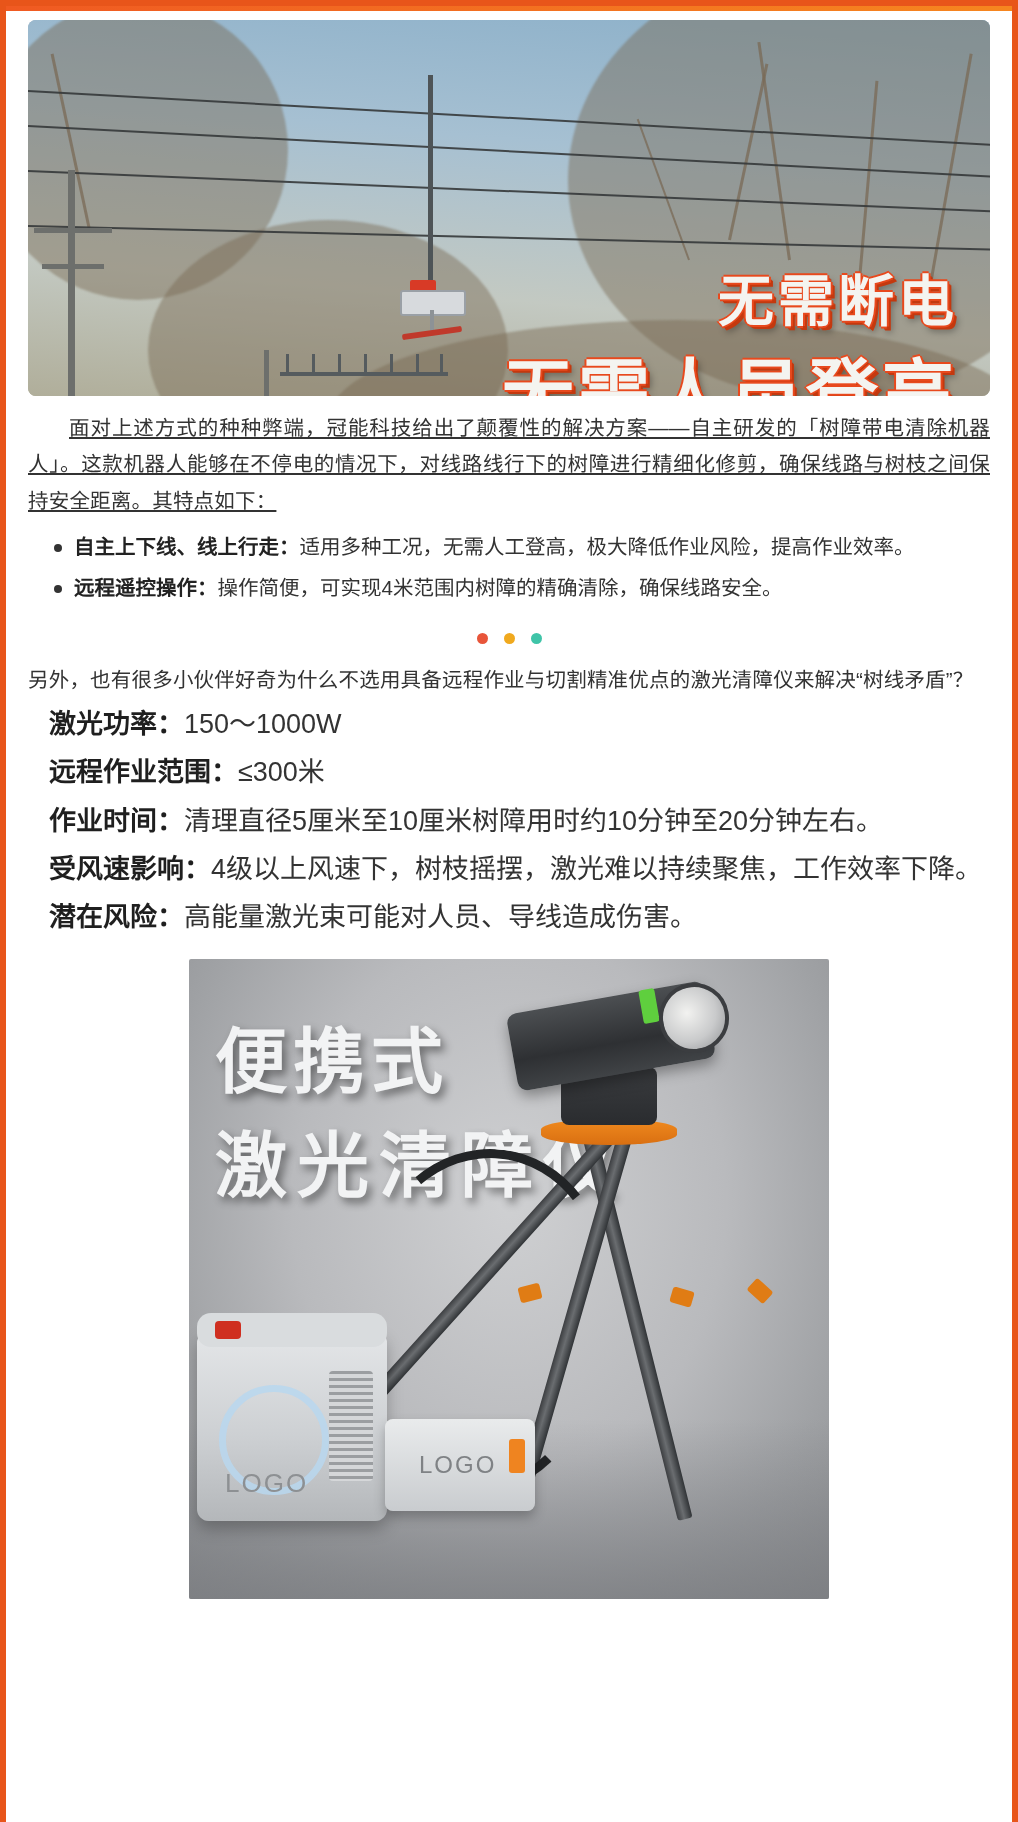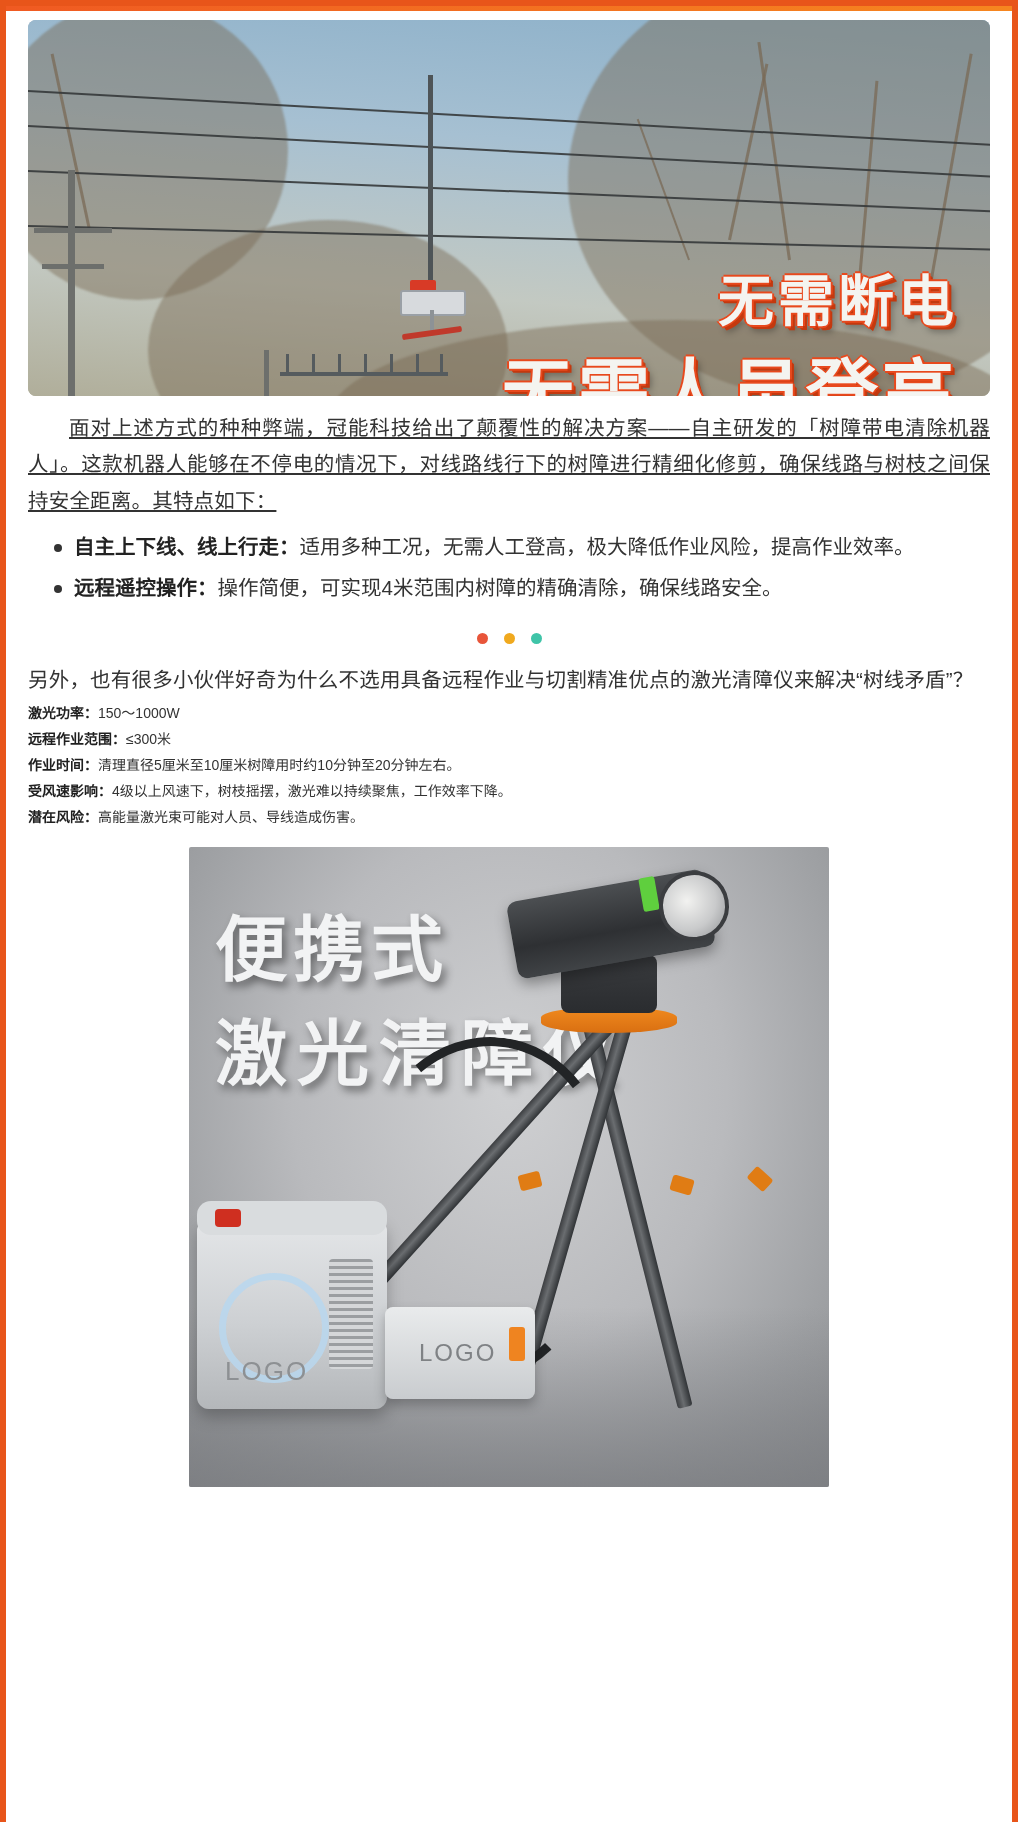--- a/index.html
+++ b/index.html
@@ -207,25 +207,26 @@
     margin: 26px 0 18px 0;
   }
   .dots span {
     display: block;
     width: 11px;
     height: 11px;
     border-radius: 50%;
   }
 
   .spec-line {
-    font-size: 14px;
+    font-size: 27px;
     line-height: 1.72;
     color: #333333;
     margin-top: 2px;
     text-align: justify;
+    margin-left: 21px;
   }
   .spec-line .label { font-weight: bold; color: #1f1f1f; }
 
   
   .product-wrap {
     margin-top: 18px;
     display: flex;
     justify-content: center;
   }
   .product {

